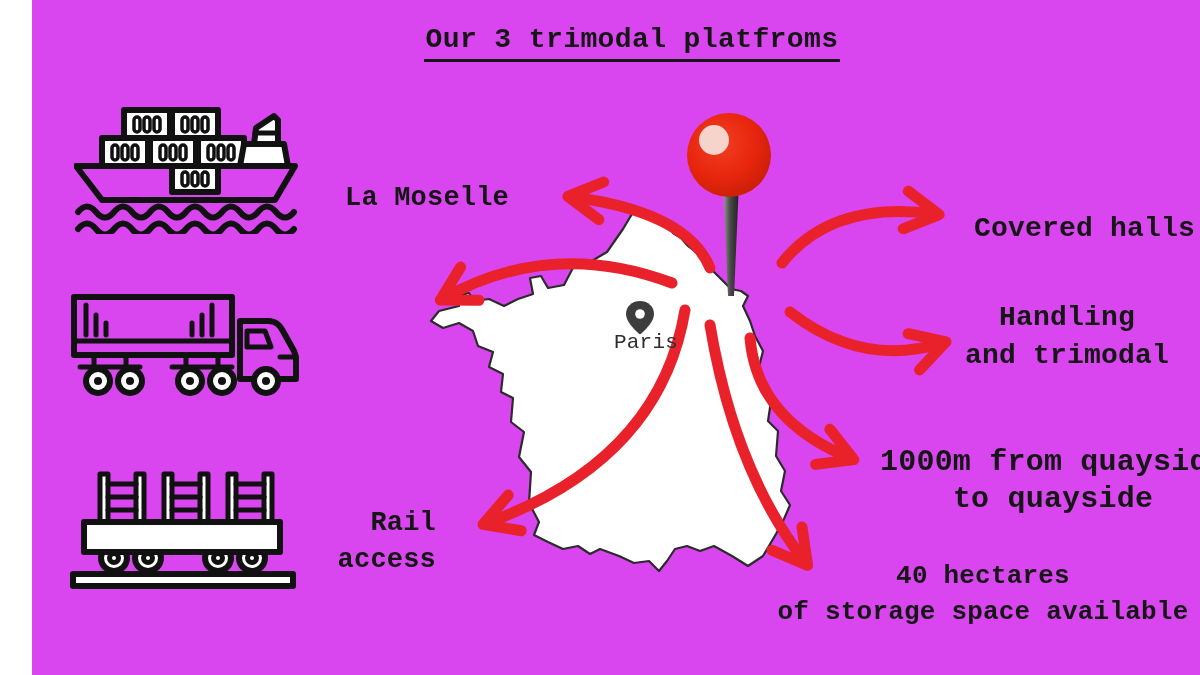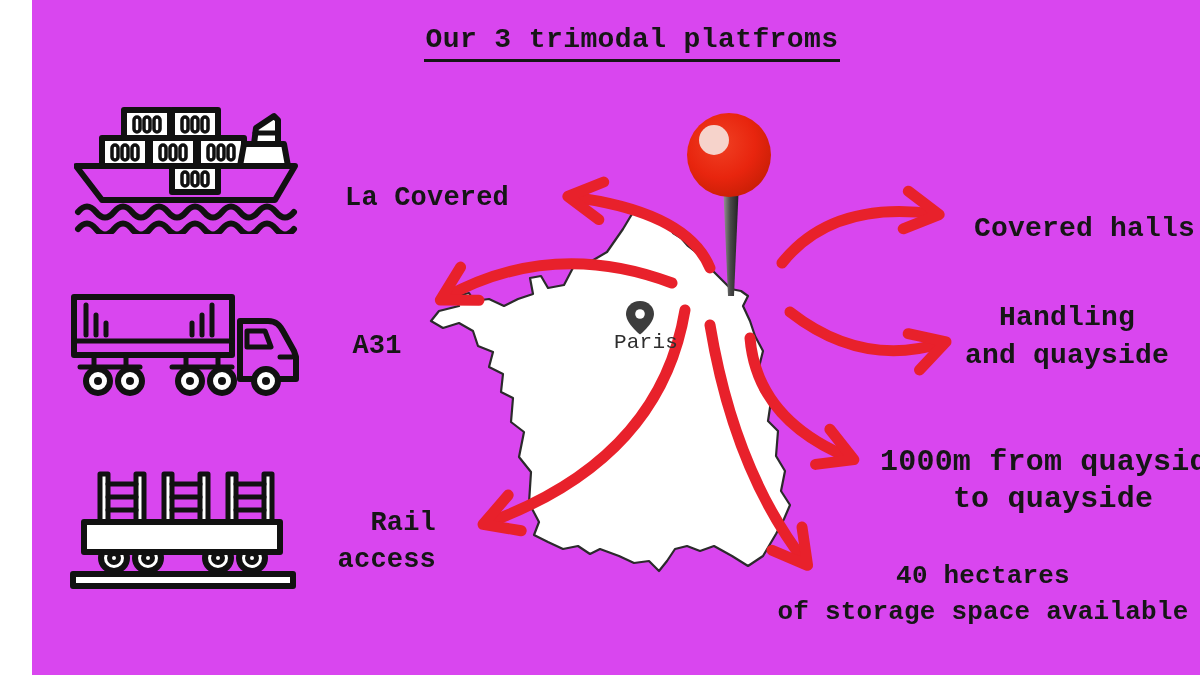--- a/index.html
+++ b/index.html
@@ -152,22 +152,21 @@
         <circle class="blk-f" stroke-width="6" cx="148" cy="96" r="13"></circle>
           <circle class="blk-f" stroke-width="5" cx="148" cy="96" r="4.5"></circle>
         <circle class="blk-f" stroke-width="6" cx="182" cy="96" r="13"></circle>
           <circle class="blk-f" stroke-width="5" cx="182" cy="96" r="4.5"></circle>
       </g>
       <rect class="blk-f" stroke-width="6" x="14" y="60" width="196" height="30"></rect>
       <rect class="blk-f" stroke-width="6" x="3" y="112" width="220" height="12"></rect>
     </svg>
   </div>
 
-  <div class="label" style="left:300px;top:180px;width:190px;">La Covered</div>
-  <div class="label" style="left:300px;top:328px;width:90px;">A31</div>
+  <div class="label" style="left:300px;top:180px;width:190px;">La Moselle</div>
   <div class="label" style="left:272px;top:505px;width:132px;text-align:right;">Rail access</div>
 
   <svg class="overlay" width="1200" height="675" viewBox="0 0 1200 675">
     <defs>
       <marker id="ah" viewBox="0 0 12 12" refX="9" refY="6" markerWidth="4.6" markerHeight="4.6" orient="auto-start-reverse" markerUnits="strokeWidth">
         <path class="arrowhead-path" d="M2,1.5 L10,6 L2,10.5"></path>
       </marker>
       <radialGradient id="ballGrad" cx="40%" cy="36%" r="75%">
         <stop offset="0%" stop-color="#f04023"></stop>
         <stop offset="55%" stop-color="#e8250e"></stop>
@@ -209,19 +208,19 @@
       <path fill="url(#needleGrad)" d="M691,182 L707,182 L702,296 L696,296 Z"></path>
       <circle fill="url(#ballGrad)" cx="697" cy="155" r="42"></circle>
       <circle fill="#f6d3cb" cx="682" cy="140" r="15"></circle>
     </g>
   </svg>
 
   <div class="city-label" style="left:570px;top:331px;width:76px;">Paris</div>
 
   <div class="label" style="left:920px;top:210px;width:265px;font-size:28px;text-align:center;">Covered halls</div>
   <div class="label" style="left:918px;top:299px;width:234px;font-size:28px;line-height:38px;">Handling
-and quayside</div>
+and trimodal</div>
   <div class="label" style="left:843px;top:444px;width:356px;font-size:30px;line-height:37px;">1000m from quayside
 to quayside</div>
   <div class="label" style="left:730px;top:558px;width:442px;font-size:26px;line-height:36px;">40 hectares
 of storage space available</div>
 
 </div>
 
 </body></html>

